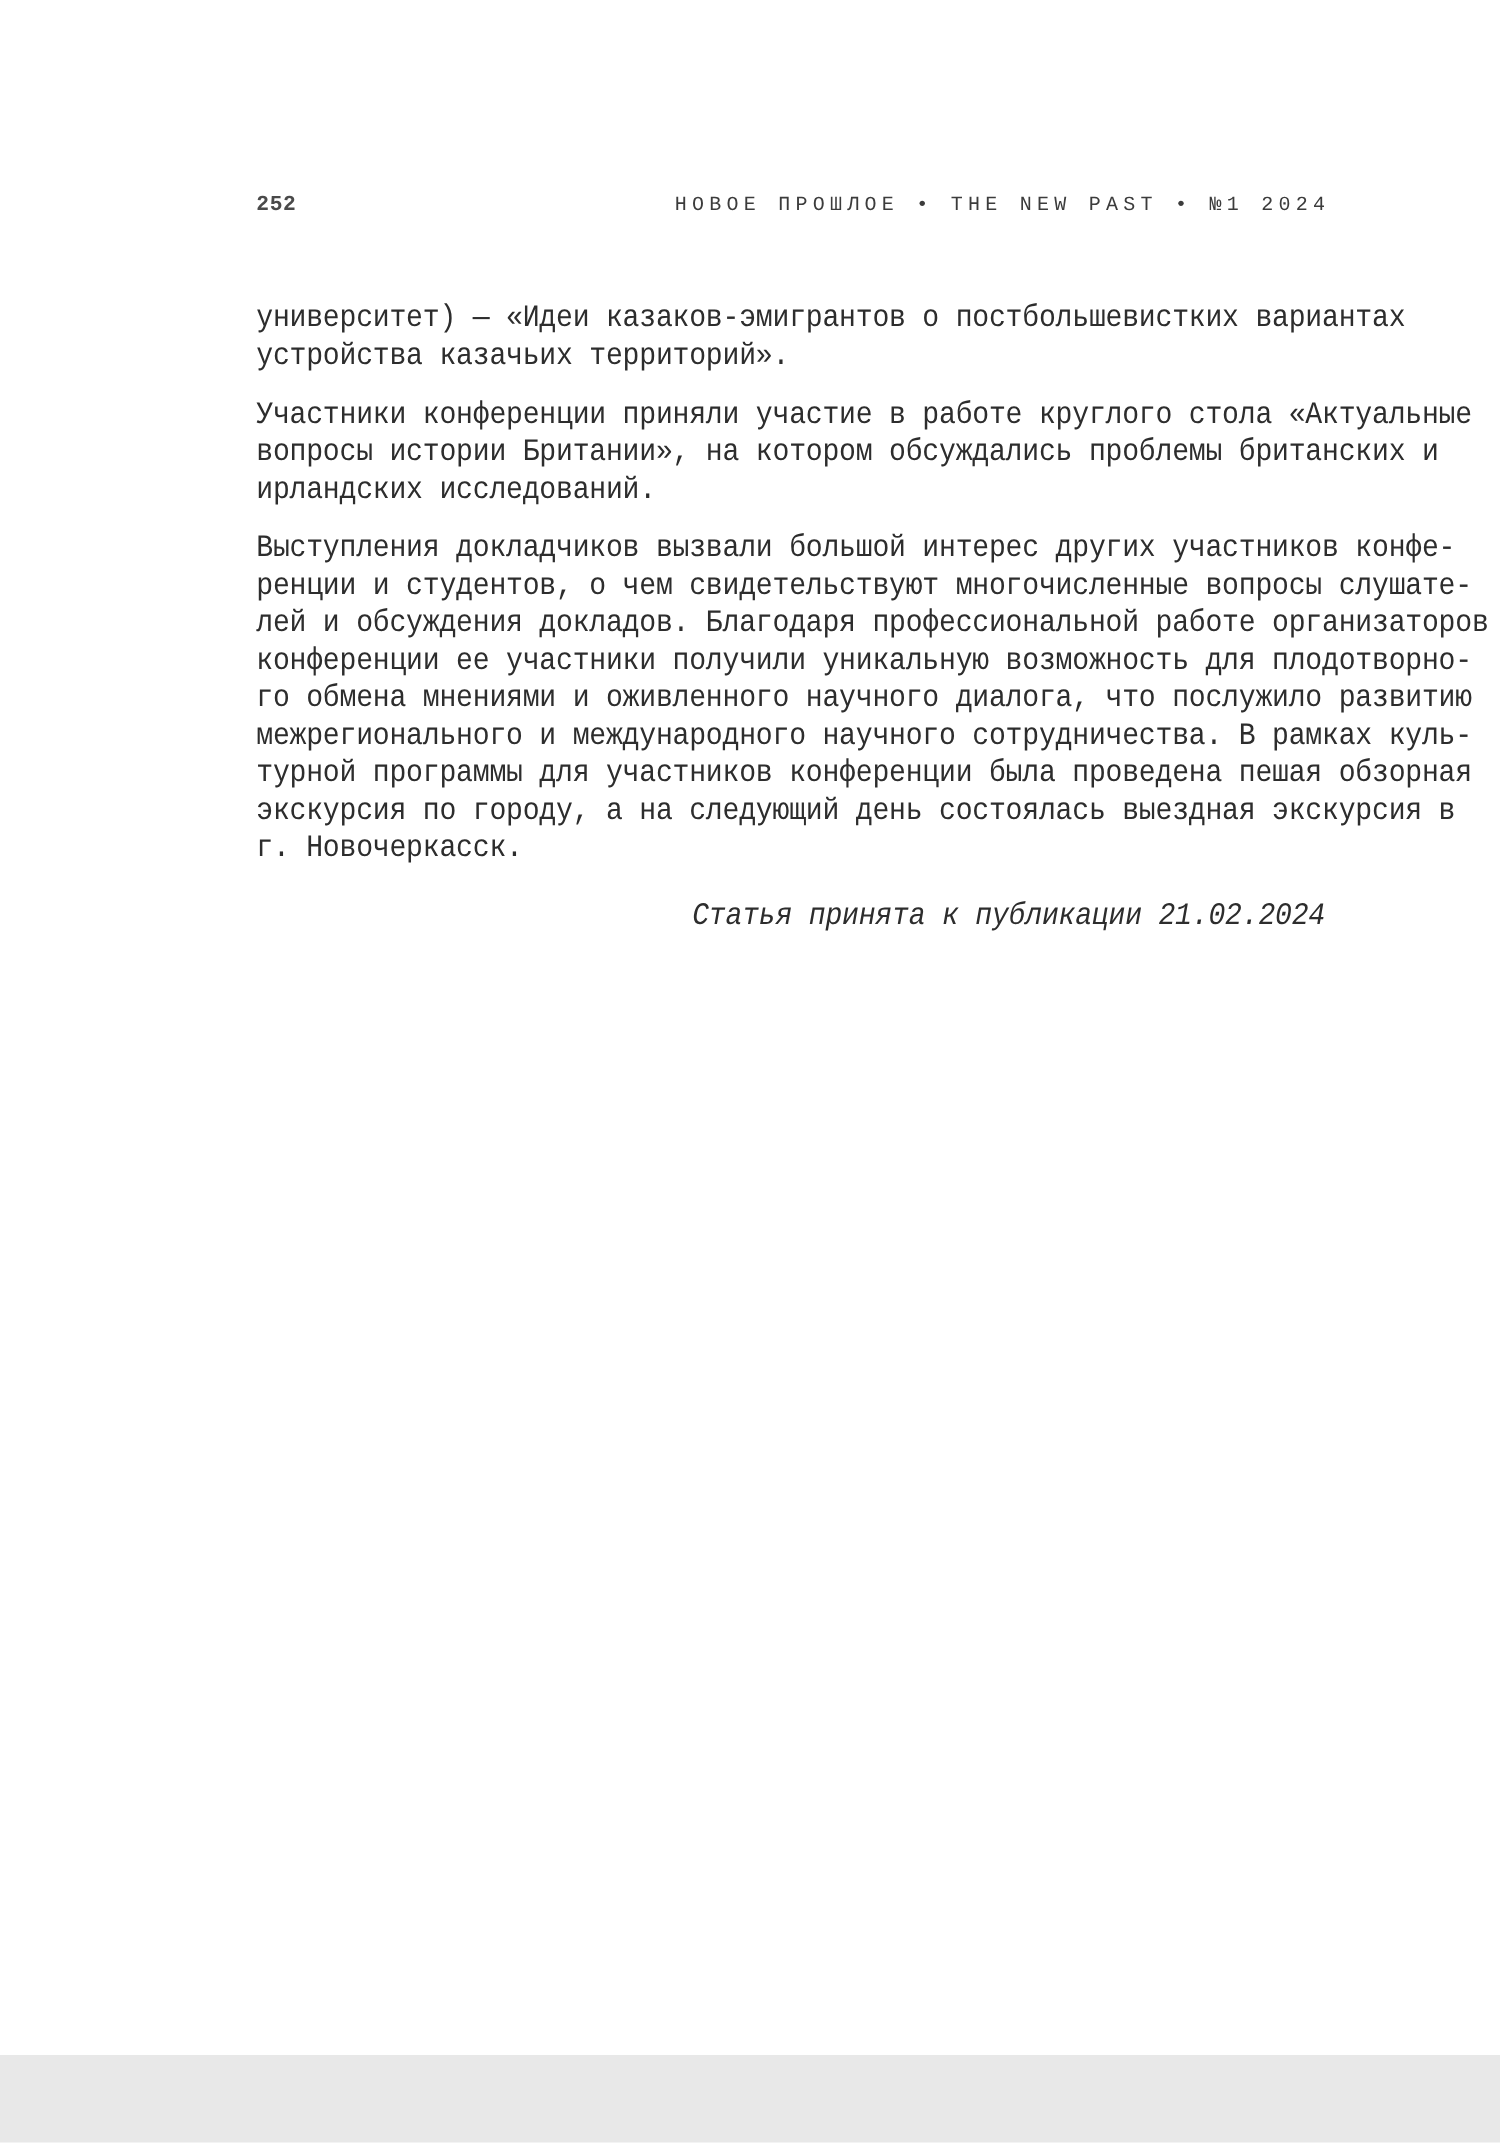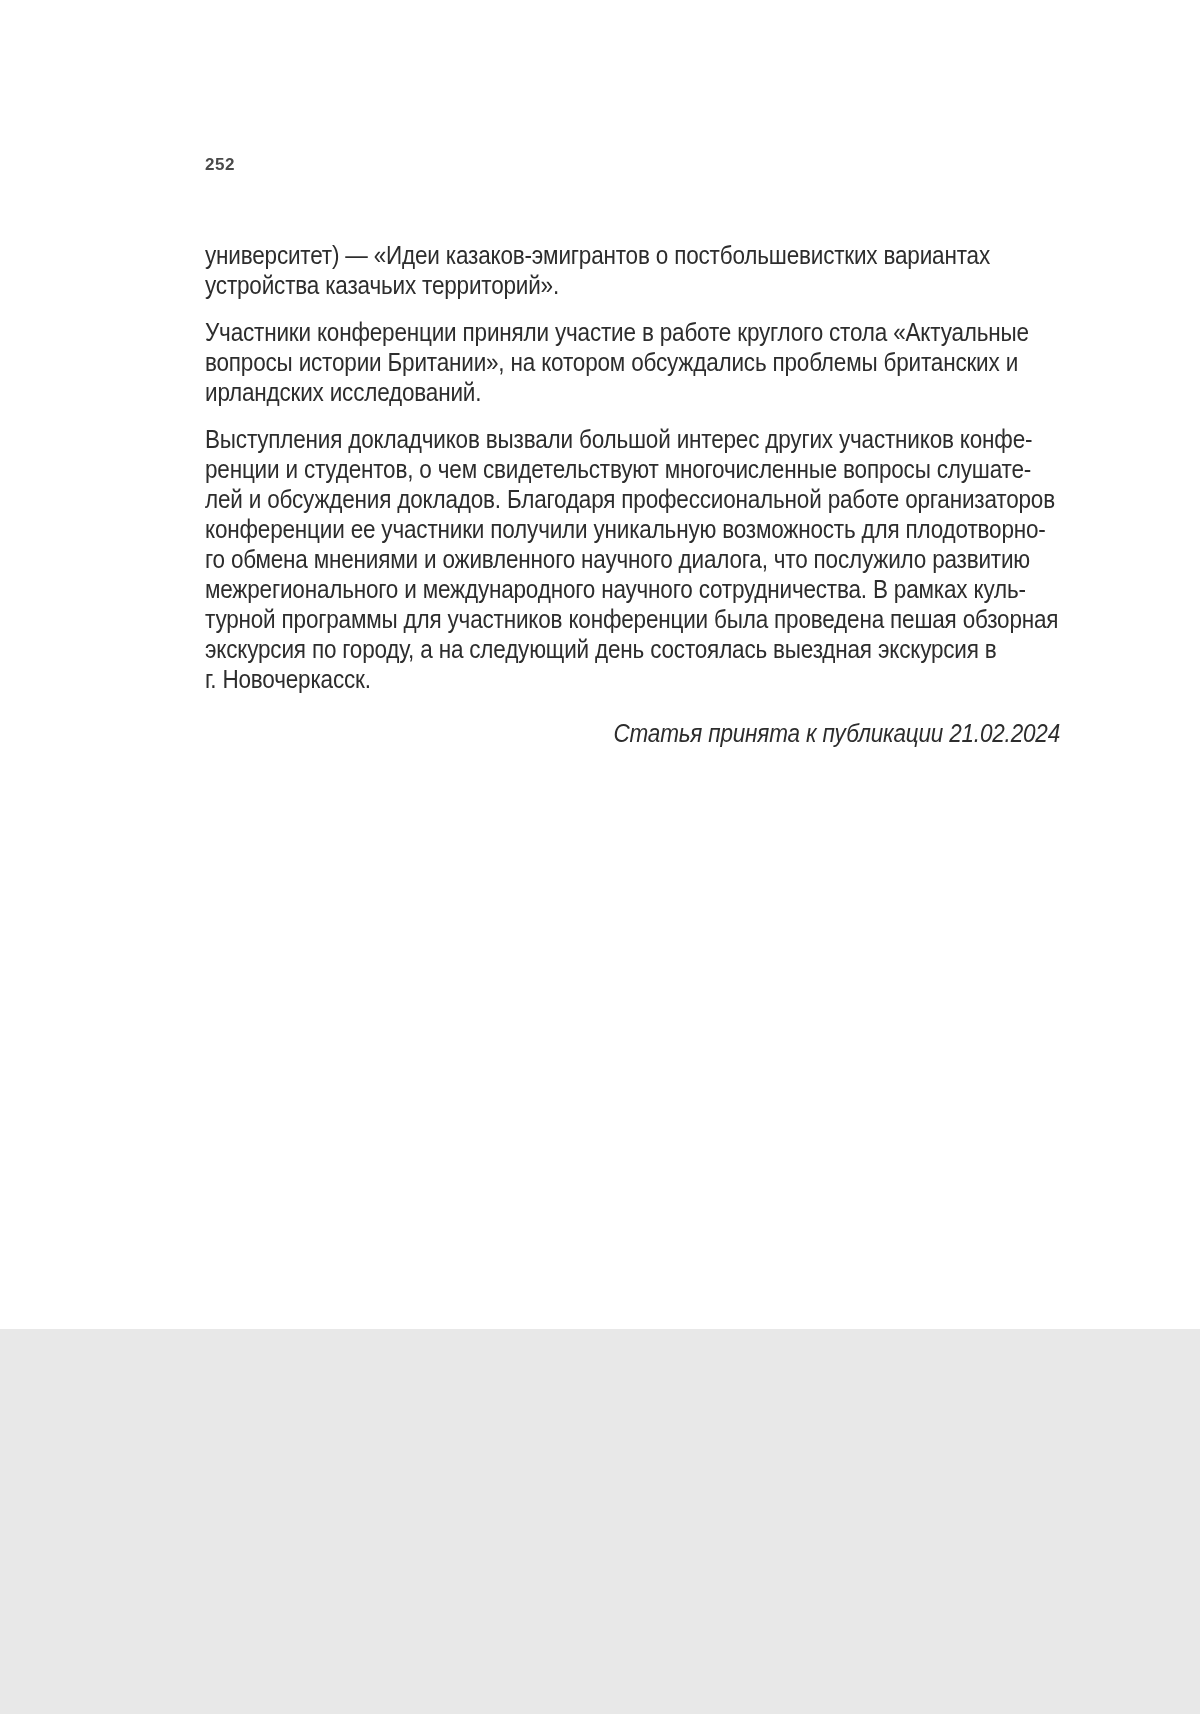--- a/index.html
+++ b/index.html
@@ -5,25 +5,25 @@
   :root {
     --text-color: #2d2d2d;
     --header-color: #3c3c3c;
     --bg-color: #ffffff;
   }
   * { margin: 0; padding: 0; box-sizing: border-box; }
   html, body { background: #e8e8e8; }
   .page {
     position: relative;
     width: 1200px;
-    height: 1329px;
+    height: 1644px;
     background: var(--bg-color);
     margin: 0 auto;
     overflow: hidden;
-    font-family: Liberation Sans, sans-serif;
+    font-family: Liberation Mono, monospace;
   }
   .running-head {
     position: absolute;
     left: 205px;
     top: 155px;
     width: 855px;
     display: flex;
     justify-content: space-between;
     align-items: baseline;
     color: var(--header-color);
@@ -63,20 +63,21 @@
     white-space: nowrap;
   }
 </style>
 </head>
 <body>
 
 <div class="page">
 
   <header class="running-head">
     <span class="page-num">252</span>
+    <span class="running-title">НОВОЕ ПРОШЛОЕ • THE NEW PAST • №1 2024</span>
   </header>
 
   <main class="article-body">
     <div id="paragraphs">
         <div class="paragraph">
           <div class="line">университет) — «Идеи казаков-эмигрантов о постбольшевистких вариантах</div>
           <div class="line">устройства казачьих территорий».</div>
         </div>
         <div class="paragraph">
           <div class="line">Участники конференции приняли участие в работе круглого стола «Актуальные</div>

